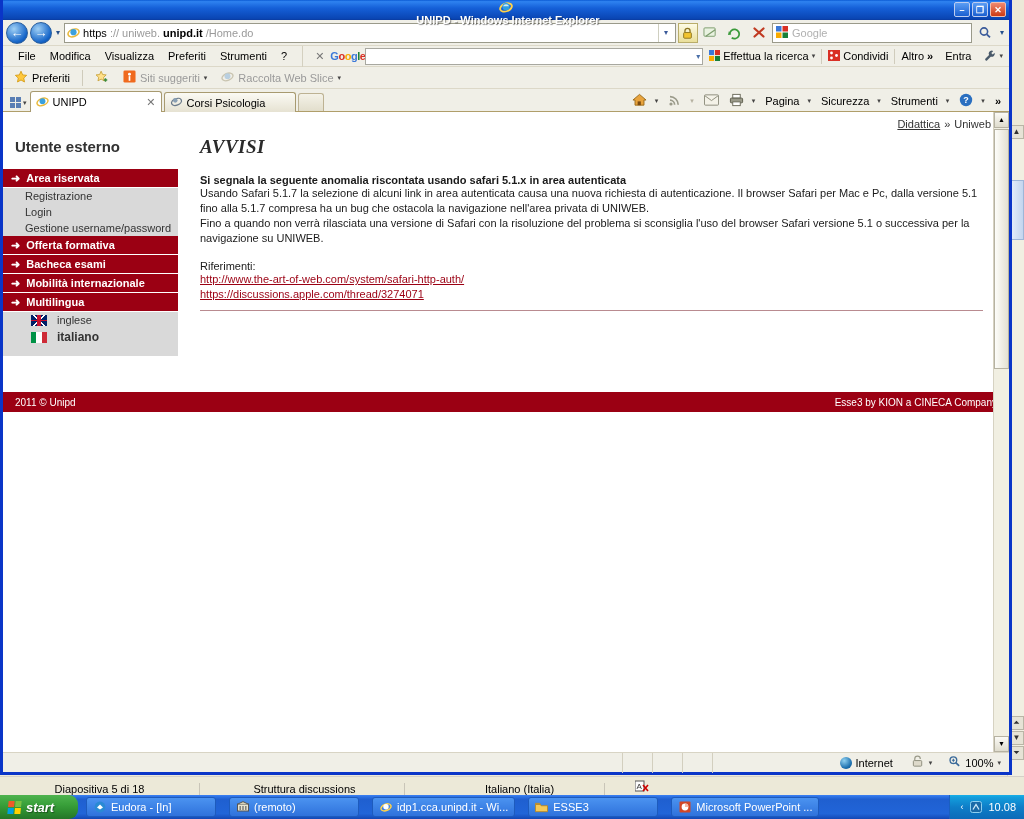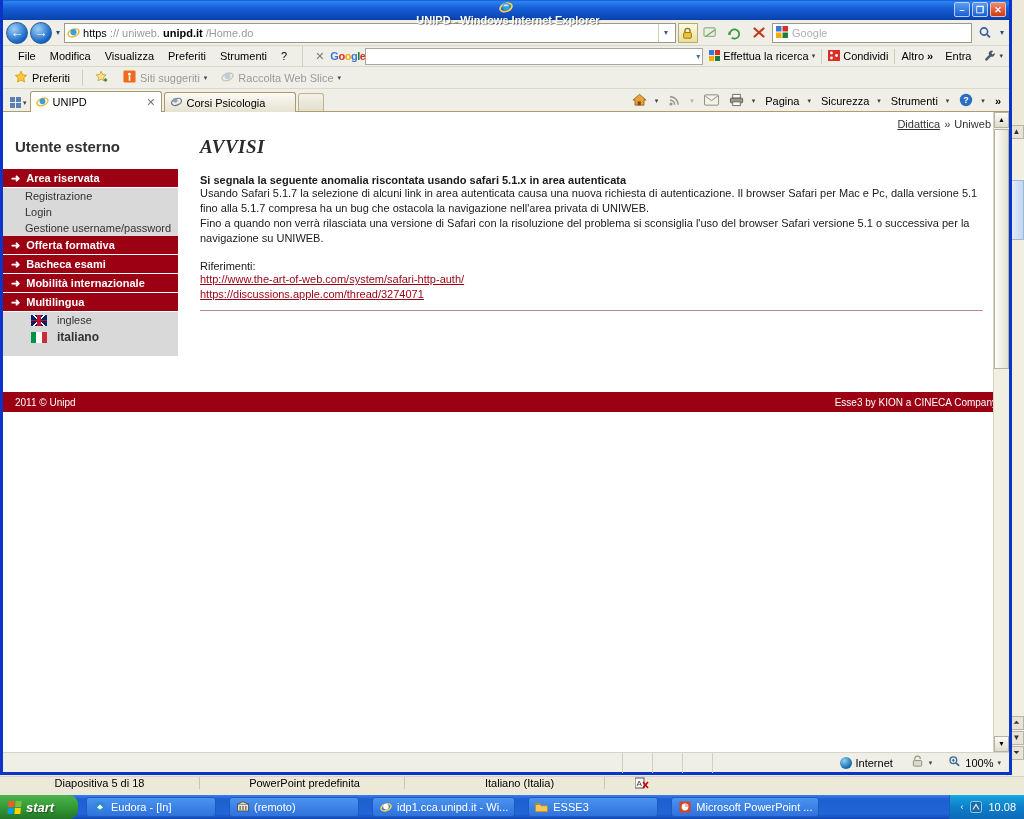--- a/index.html
+++ b/index.html
@@ -11,21 +11,21 @@
     font-size: 11px;
   }
   body { background: #ece9d8; }
 
   
   #desktop { position: absolute; inset: 0; background: #ece9d8; }
 
   .ppt-statusbar {
     position: absolute; left: 0; right: 0; top: 776px; height: 19px;
     background: #ece9d8; border-top: 1px solid #d4d0c8;
-    display: flex; align-items: flex-start; font-size: 11px; color: #000;
+    display: flex; align-items: flex-end; font-size: 11px; color: #000;
   }
   .ppt-sb-cell { padding: 0 6px; white-space: nowrap; }
   .ppt-sb-1 { width: 200px; text-align: center; border-right: 1px solid #c9c5b8; }
   .ppt-sb-2 { width: 200px; text-align: center; border-right: 1px solid #c9c5b8; margin-left: 5px;}
   .ppt-sb-3 { width: 170px; text-align: center; border-right: 1px solid #c9c5b8; margin-left: 30px;}
   .ppt-sb-icon { margin-left: 30px; font-size: 11px; }
 
   .ppt-scroll {
     position: absolute; right: 0; top: 125px; width: 17px; bottom: 43px;
     background: #f1efe2; border-left: 1px solid #d8d4c6;
@@ -401,21 +401,21 @@
   <div class="ppt-scroll">
     <div class="ppt-scroll-btn" style="top:0"><span>▲</span></div>
     <div class="ppt-scroll-thumb"></div>
     <div class="ppt-scroll-btn" style="bottom:46px"><span>⏶</span></div>
     <div class="ppt-scroll-btn" style="bottom:31px"><span>▼</span></div>
     <div class="ppt-scroll-btn" style="bottom:16px"><span>⏷</span></div>
   </div>
 
   <div class="ppt-statusbar">
     <div class="ppt-sb-cell ppt-sb-1">Diapositiva 5 di 18</div>
-    <div class="ppt-sb-cell ppt-sb-2">PowerPoint predefinita</div>
+    <div class="ppt-sb-cell ppt-sb-2">Struttura discussions</div>
     <div class="ppt-sb-cell ppt-sb-3">Italiano (Italia)</div>
     <div class="ppt-sb-icon">
       <svg width="14" height="13" viewBox="0 0 14 13">
           <rect x="0" y="1" width="9" height="10" fill="#fdfdfd" stroke="#555"></rect>
           <text x="1.5" y="9" font-size="8" fill="#333">A</text>
           <path d="M8 5 L13 11 M13 5 L8 11" stroke="#c00" stroke-width="1.6"></path>
         </svg>
     </div>
   </div>
 

